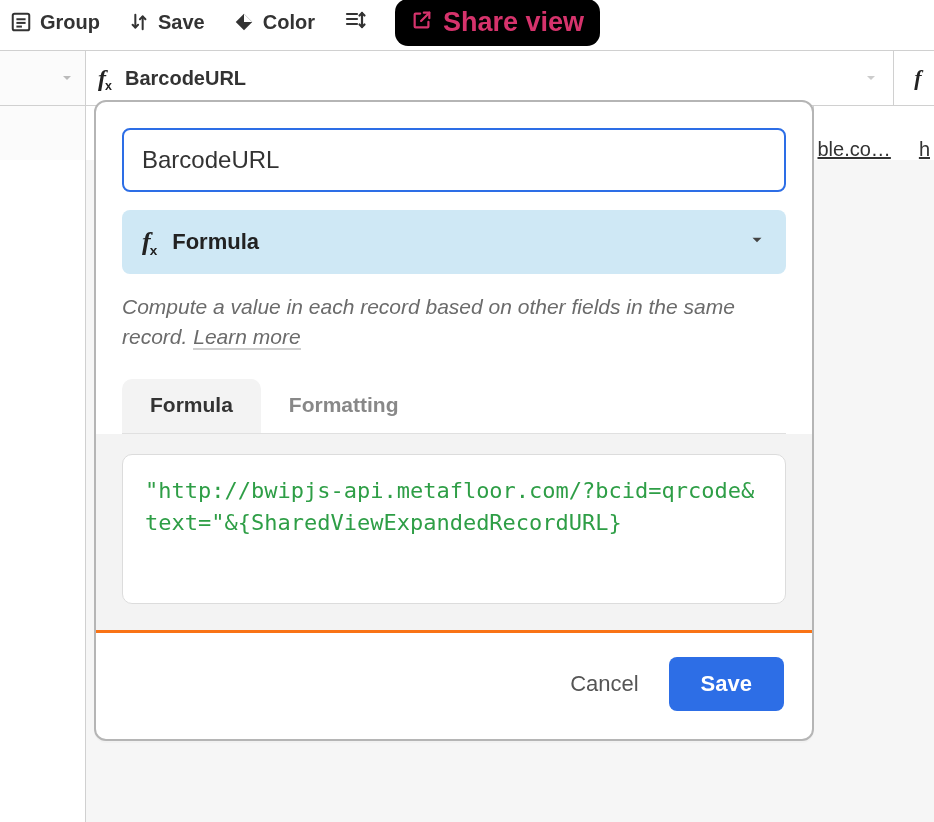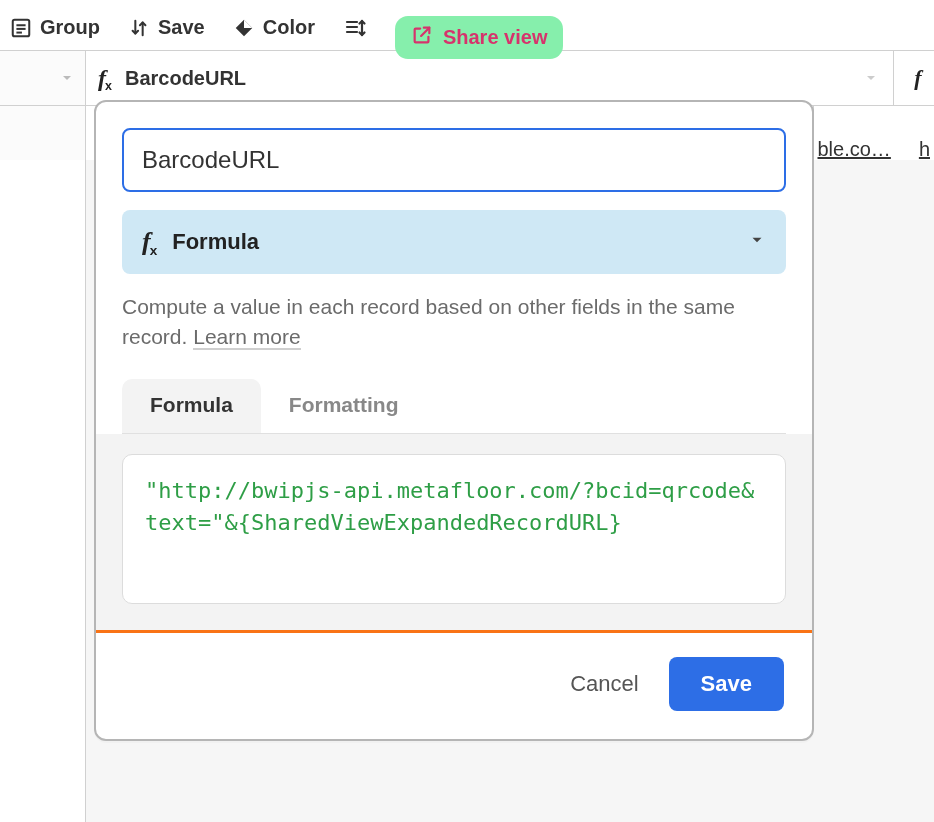--- a/index.html
+++ b/index.html
@@ -11,49 +11,49 @@
     color: #222;
     width: 934px;
     height: 822px;
     overflow: hidden;
     position: relative;
   }
 
   
   .toolbar {
     display: flex;
-    align-items: flex-start;
+    align-items: center;
     gap: 28px;
     padding: 16px 10px;
     height: 44px;
   }
   .tool-item {
     display: flex;
     align-items: center;
     gap: 8px;
     font-size: 20px;
     font-weight: 600;
     color: #333;
     cursor: pointer;
   }
   .tool-item .tool-icon { display: inline-flex; }
   .tool-icon-only {
     display: flex;
     align-items: center;
     cursor: pointer;
   }
   .share-view {
-    background: #86efac;
+    background: #000000;
     color: #d6336c;
     border-radius: 13px;
     padding: 8px 16px;
     display: flex;
     align-items: center;
     gap: 10px;
-    font-size: 20px;
+    font-size: 27px;
     font-weight: 700;
     cursor: pointer;
   }
 
   
   .col-header-row {
     display: flex;
     border-top: 1px solid #d0d0d0;
     border-bottom: 1px solid #d0d0d0;
     height: 56px;
@@ -194,20 +194,21 @@
     cursor: pointer;
   }
   .type-select .type-left { display:flex; align-items:center; gap:14px; }
   .type-select .type-label { font-size: 22px; font-weight: 700; color: #222; }
 
   .help-text {
     margin-top: 18px;
     font-size: 21px;
     line-height: 1.45;
     color: #6b6b6b;
+    font-style: italic;
   }
   .help-text .learn-more {
     color: #6b6b6b;
     border-bottom: 2px solid #cfcfcf;
     cursor: pointer;
   }
 
   .tabs {
     margin-top: 26px;
     display: flex;

